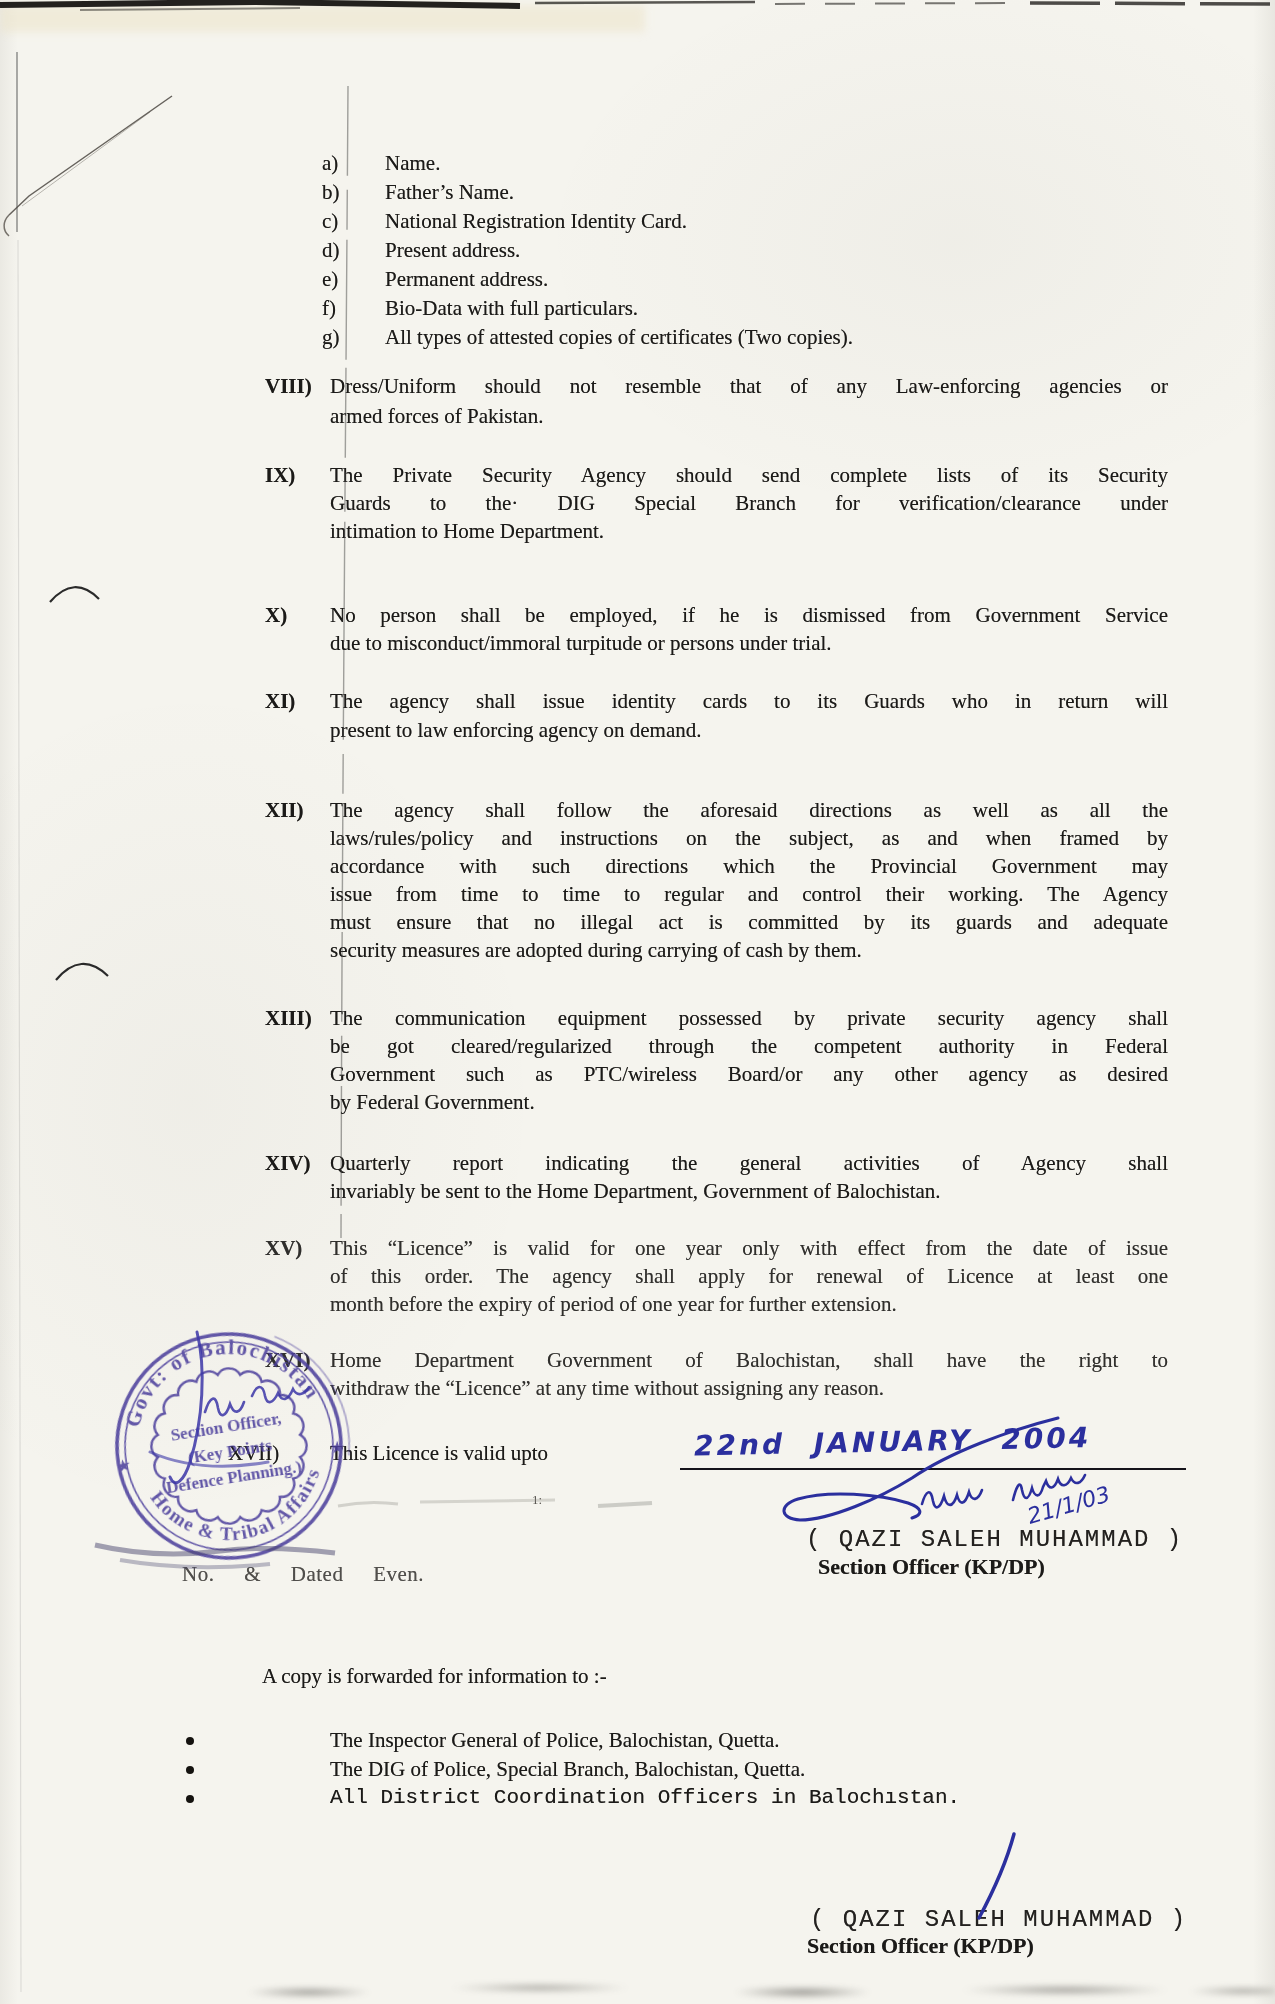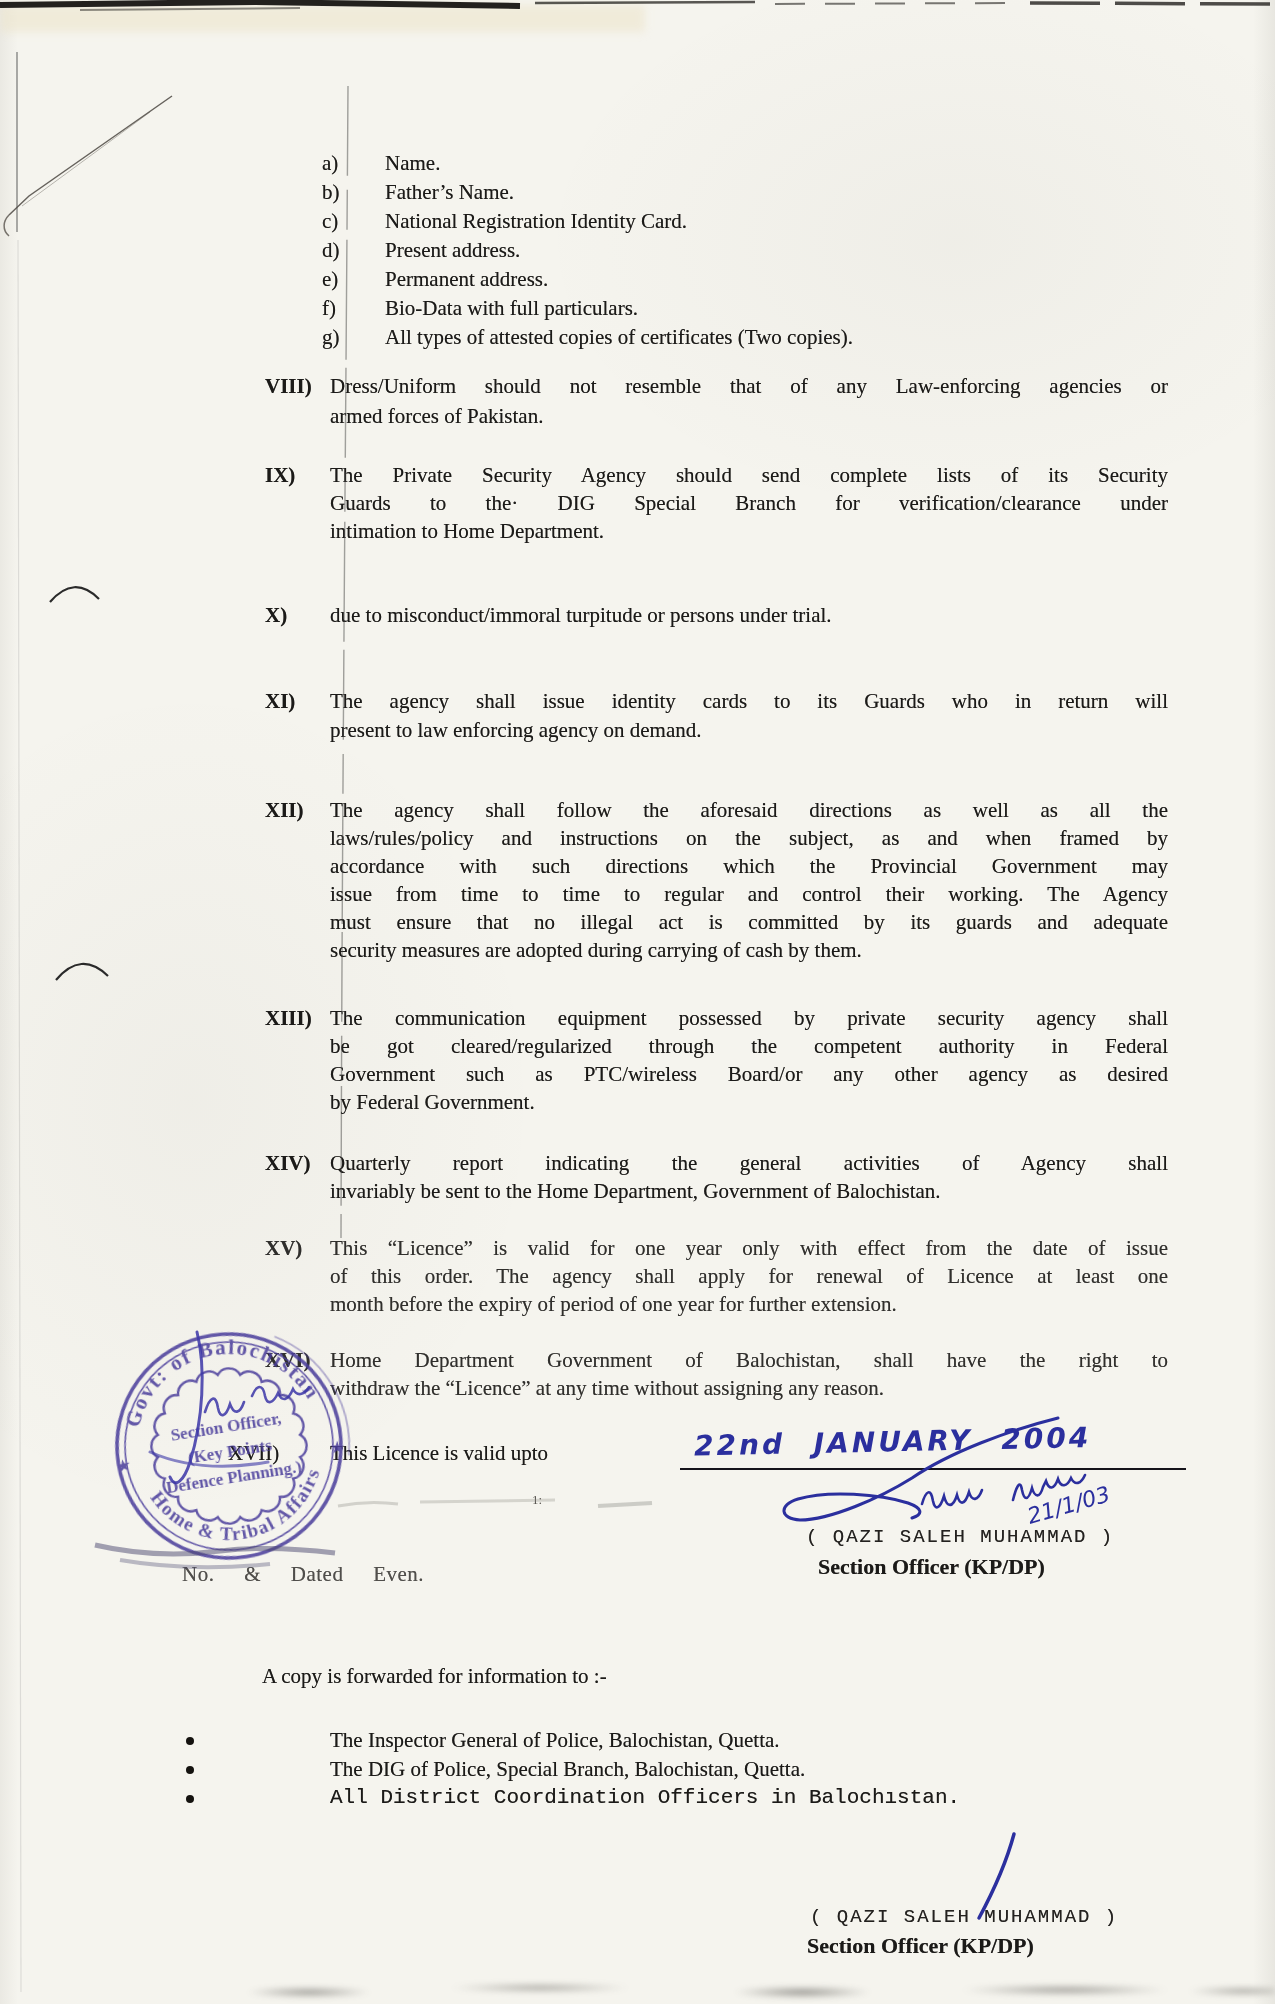--- a/index.html
+++ b/index.html
@@ -32,21 +32,21 @@
 
   
   .blank-line{position:absolute;left:680px;top:1468px;width:506px;height:2.4px;background:#15131a;}
   .hand-date{
     position:absolute;left:694px;top:1424px;width:520px;
     font-family:"DejaVu Sans", sans-serif;font-style:italic;font-weight:bold;
     font-size:28px;letter-spacing:3px;word-spacing:16px;color:#2b2f9e;
     transform:rotate(-1.2deg);white-space:nowrap;
   }
   .typed-name{
-    font-family:"Liberation Mono", monospace;font-size:19px;letter-spacing:2px;
+    font-family:"Liberation Mono", monospace;font-size:24px;letter-spacing:2px;
     color:#23211f;white-space:nowrap;text-shadow:0 0 .6px rgba(30,28,26,.5);
   }
   .officer-title{font-size:22px;font-weight:bold;white-space:nowrap;text-shadow:0 0 .5px rgba(25,22,20,.6);}
 
   .ref-line{font-size:21px;word-spacing:24px;letter-spacing:.5px;color:#34322f;opacity:.85;}
   .bullet{position:absolute;width:8px;height:8px;border-radius:50%;background:#14120f;}
   .tiny-mark{position:absolute;left:532px;top:1492px;font-size:13px;color:#5a5752;}
 
   .cream-band{position:absolute;left:0;top:5px;width:645px;height:27px;background:#ece4c9;opacity:.55;filter:blur(4px);}
   .bottom-smudge{
@@ -108,20 +108,21 @@
   <div class="clabel">IX)</div>
   <div class="ctext">
       <div class="line">The Private Security Agency should send complete lists of its Security</div>
       <div class="line">Guards to the· DIG Special Branch for verification/clearance under</div>
       <div class="line last">intimation to Home Department.</div>
     </div>
 </div>
 <div class="clause doc-text" style="top:601px;">
   <div class="clabel">X)</div>
   <div class="ctext">
+      <div class="line">No person shall be employed, if he is dismissed from Government Service</div>
       <div class="line last">due to misconduct/immoral turpitude or persons under trial.</div>
     </div>
 </div>
 <div class="clause doc-text" style="top:687px;line-height:29px;">
   <div class="clabel">XI)</div>
   <div class="ctext">
       <div class="line">The agency shall issue identity cards to its Guards who in return will</div>
       <div class="line last">present to law enforcing agency on demand.</div>
     </div>
 </div>

